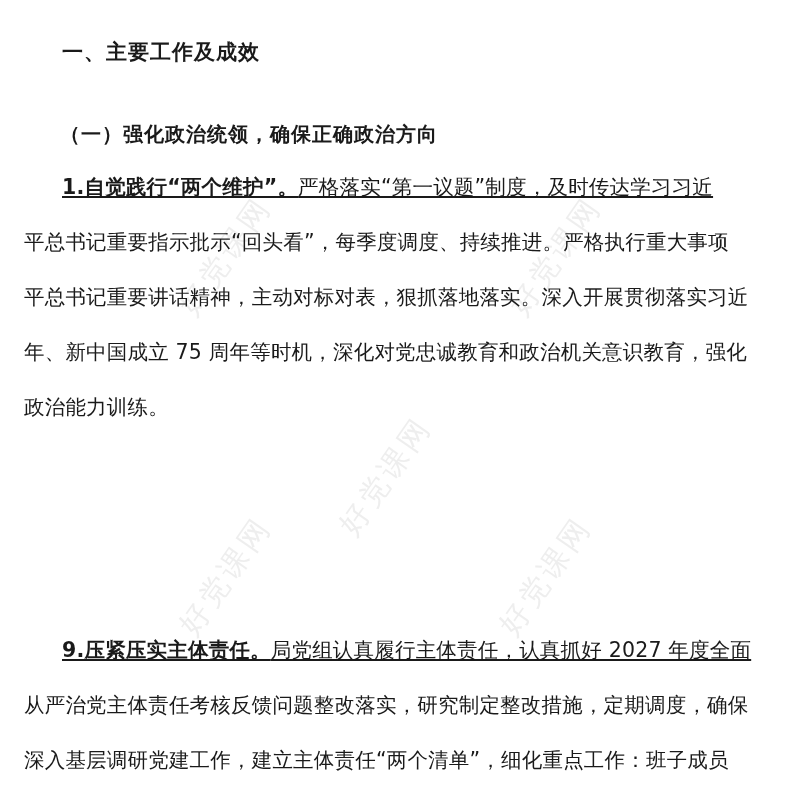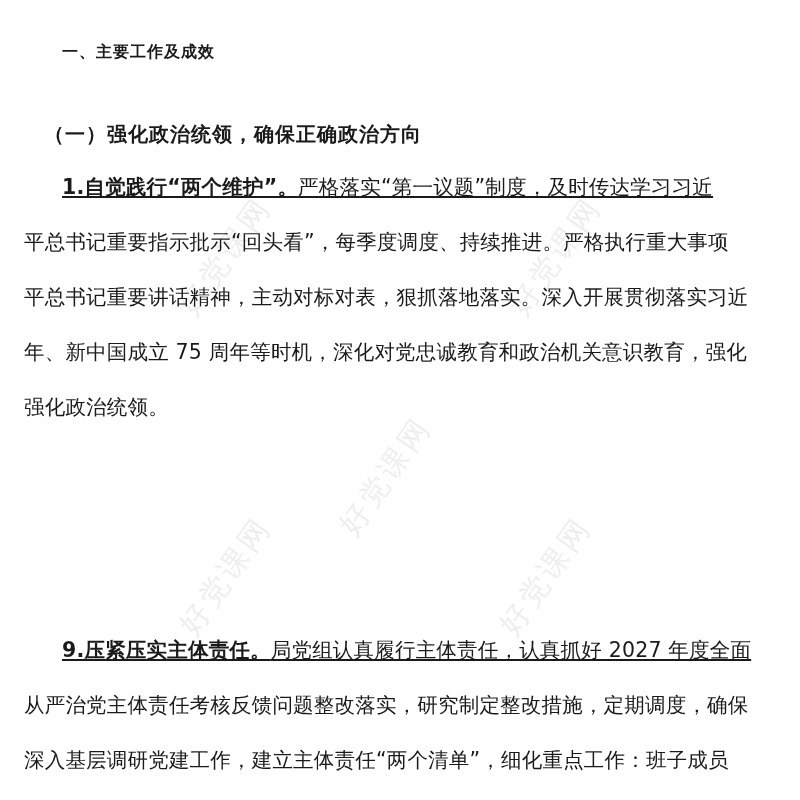--- a/index.html
+++ b/index.html
@@ -19,29 +19,29 @@
       position: absolute;
       left: 0; top: 0;
       width: 800px;
       height: 800px;
       overflow: hidden;
     }
     .h1 {
       position: absolute;
       left: 62px;
       top: 36px;
-      font-size: 16px;
+      font-size: 21px;
       font-weight: bold;
       letter-spacing: 1px;
       line-height: 32px;
       white-space: nowrap;
     }
     .h2 {
       position: absolute;
-      left: 44px;
+      left: 60px;
       top: 118px;
       font-size: 20px;
       font-weight: bold;
       letter-spacing: 1px;
       line-height: 32px;
       white-space: nowrap;
     }
     .para {
       position: absolute;
       left: 24px;
@@ -89,21 +89,21 @@
   <div class="watermark" style="left:490px; top:620px;">好党课网</div>
 
   <div class="h1">一、主要工作及成效</div>
   <div class="h2">（一）强化政治统领，确保正确政治方向</div>
 
   <div class="para" id="para1">
     <span class="line first"><span class="lead">1.自觉践行“两个维护”。</span><span>严格落实“第一议题”制度，及时传达学习习近</span></span>
     <span class="line">平总书记重要指示批示“回头看”，每季度调度、持续推进。严格执行重大事项</span>
     <span class="line">平总书记重要讲话精神，主动对标对表，狠抓落地落实。深入开展贯彻落实习近</span>
     <span class="line">年、新中国成立 75 周年等时机，深化对党忠诚教育和政治机关意识教育，强化</span>
-    <span class="line">强化政治统领。</span>
+    <span class="line">政治能力训练。</span>
   </div>
 
   <div class="para" id="para2">
     <span class="line first"><span class="lead">9.压紧压实主体责任。</span><span>局党组认真履行主体责任，认真抓好 2027 年度全面</span></span>
     <span class="line">从严治党主体责任考核反馈问题整改落实，研究制定整改措施，定期调度，确保</span>
     <span class="line">深入基层调研党建工作，建立主体责任“两个清单”，细化重点工作：班子成员</span>
   </div>
 
 </div>
 

